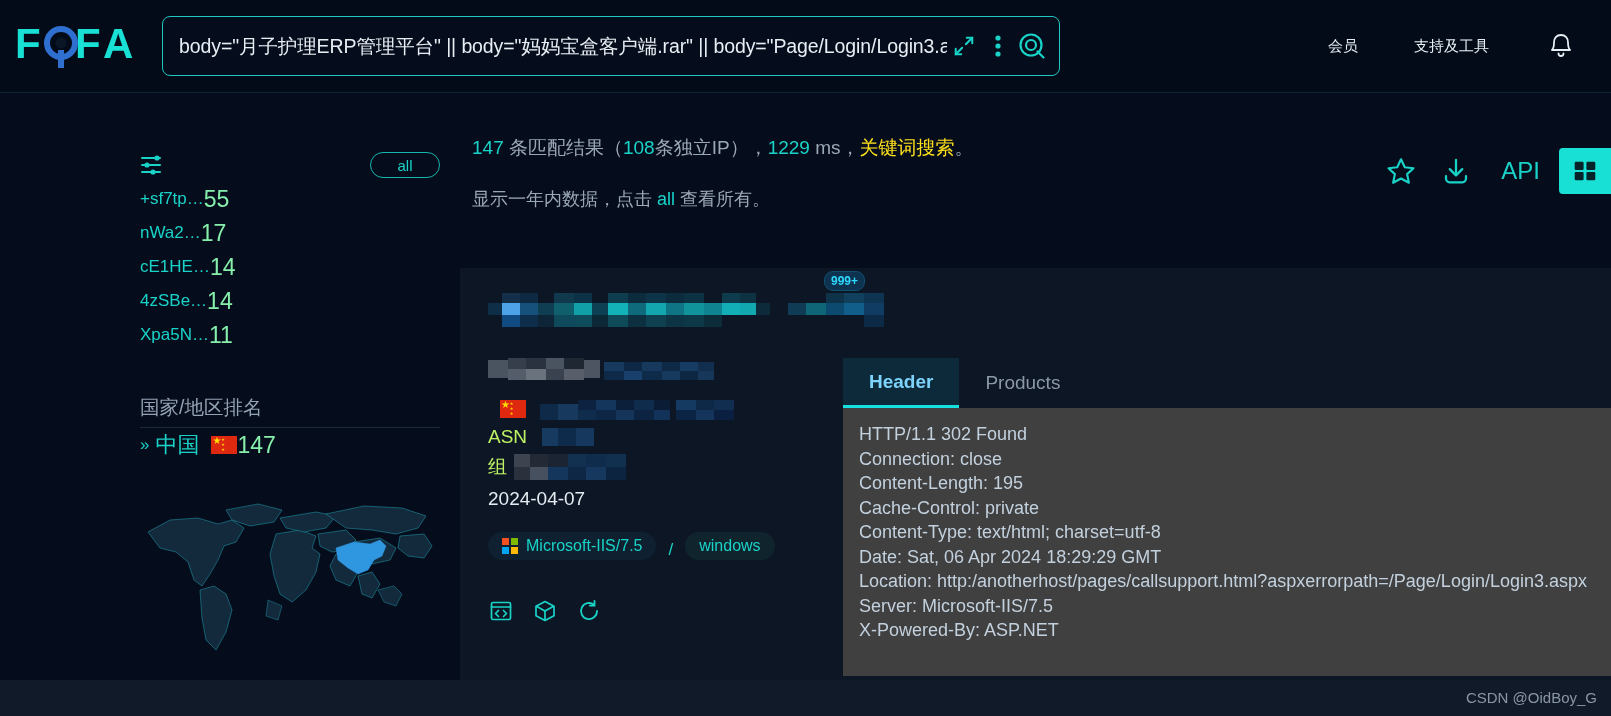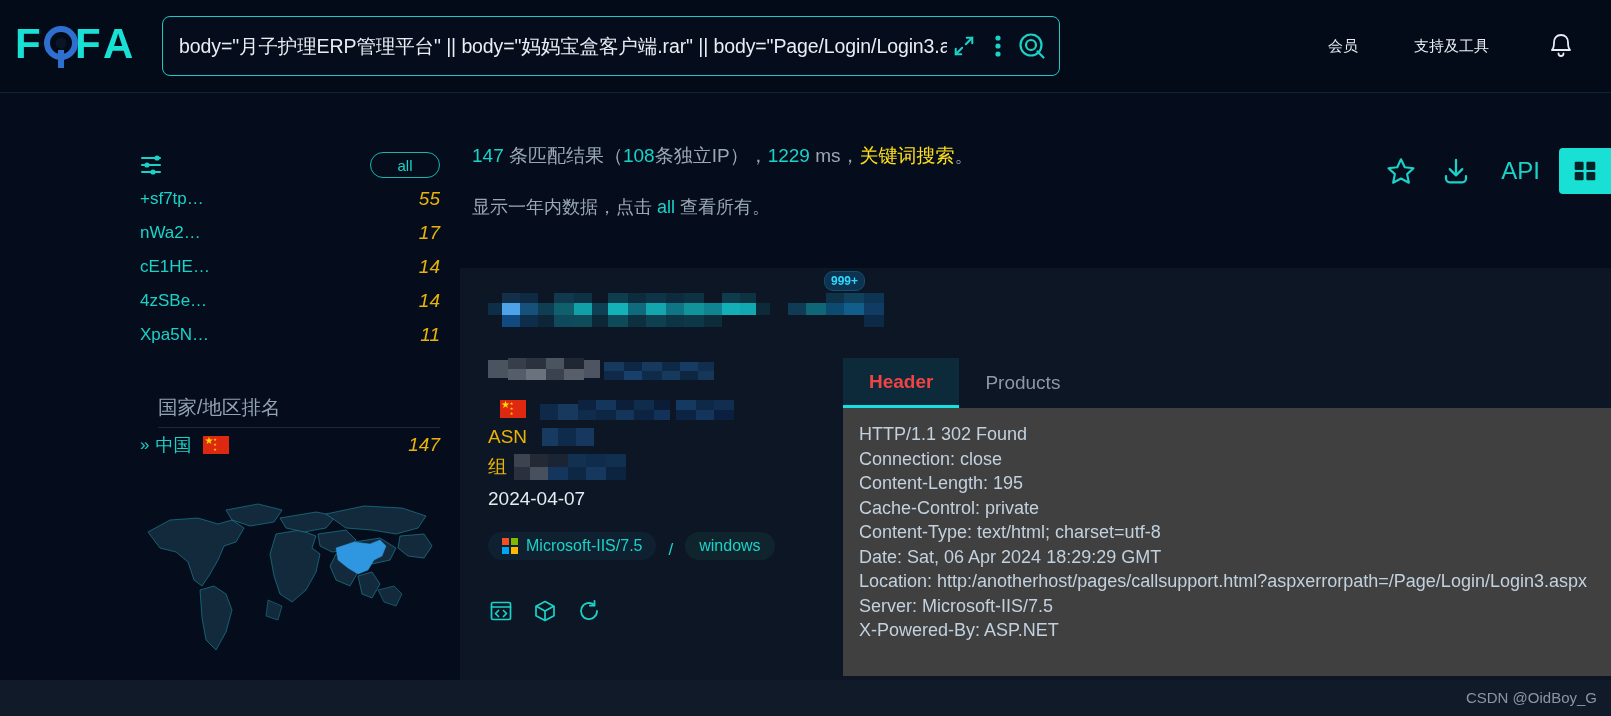--- a/index.html
+++ b/index.html
@@ -67,44 +67,44 @@
     cursor: pointer;
   }
   .sec-title-row {
     display: flex; align-items: flex-end; justify-content: space-between;
     margin-top: 36px; padding-bottom: 6px;
     border-bottom: 1px solid #1a2a3c;
   }
   .sec-title { color: #94a3b3; font-size: 19.5px; }
   .sec-icon { width: 22px; height: 22px; display:flex; align-items:center; justify-content:center; cursor:pointer;}
   .rank-row {
-    display: flex; align-items: center; justify-content: space-between;
+    display: flex; align-items: center; 
     height: 34px; cursor: pointer;
   }
   .rank-name { color: #19d3c8; font-size: 17px; }
-  .rank-val { color: #eab308; font-size: 19px; font-style: italic; }
-  .country-row .rank-name { color: #19d3c8; font-size: 18px; }
+  .rank-val { color: #86efac; font-size: 23px; }
+  .country-row .rank-name { color: #19d3c8; font-size: 22px; }
   .chev { color: #19d3c8; font-size: 17px; margin-right: 8px; letter-spacing:-2px;}
   .cnflag {
     display: inline-block; width: 26px; height: 18px; margin-left: 12px;
     background: #de2910; position: relative; vertical-align: middle;
   }
   .cnflag::before {
     content: "★"; position: absolute; color: #ffde00; font-size: 10px;
     left: 1px; top: -1px; line-height: 12px;
   }
   .cnflag::after {
     content: "★★★"; position: absolute; color: #ffde00; font-size: 4px;
     left: 9px; top: 1px; line-height: 5px; letter-spacing: 0px;
     writing-mode: vertical-rl;
   }
   .mapbox { margin-top: 28px; width: 300px; height: 170px; position: relative; }
 
   
-  .res-head { position: absolute; left: 472px; top: 48px; width: 840px; }
+  .res-head { position: absolute; left: 472px; top: 40px; width: 840px; }
   .res-line1 { font-size: 19px; color: #9aa7b4; line-height: 30px; white-space: nowrap;}
   .res-line2 { font-size: 18px; color: #9aa7b4; line-height: 30px; margin-top: 21px;}
   .cy { color: #19d3c8; }
   .yl { color: #ffe01b; }
   .alllink { color: #19d3c8; cursor: pointer; }
 
   .res-tools { position: absolute; right: 0px; top: 55px; display: flex; align-items: center; gap: 3px;}
   .tool { width: 52px; height: 46px; display:flex; align-items:center; justify-content:center; cursor:pointer;}
   .api-txt { color: #19d3c8; font-size: 24px; padding: 0 16px; cursor: pointer; }
   .viewbtn {
@@ -123,21 +123,21 @@
   }
   .badge999 {
     position: absolute; left: 364px; top: 3px;
     background: #0d3350; color: #2fd7ff; font-size: 12px; font-weight: bold;
     padding: 2px 6px; border-radius: 9px; border: 1px solid #10506f;
   }
   .card-body { display: flex; }
   .leftinfo { width: 383px; padding-left: 28px; position: relative; }
   .blurline { margin-bottom: 6px; }
   .flagrow { display: flex; align-items: center; height: 26px; margin-top: 6px;}
-  .infolabel { color: #eab308; font-size: 19px; line-height: 30px; position: relative;}
+  .infolabel { color: #bef264; font-size: 19px; line-height: 30px; position: relative;}
   .datetext { color: #e4ebf2; font-size: 19px; margin-top: 6px; }
   .tagrow { display: flex; align-items: flex-end; margin-top: 22px; }
   .tag {
     height: 28px; border-radius: 14px; background: #0f2130; color: #19d3c8;
     font-size: 16px; display: inline-flex; align-items: center; padding: 0 14px;
     cursor: pointer; white-space: nowrap;
   }
   .tag.win { background: #10242e; }
   .slash { color: #19d3c8; font-size: 17px; margin: 0 12px; }
   .msicon {
@@ -147,21 +147,21 @@
   .msicon i { display:block; }
   .iconrow { display: flex; gap: 18px; margin-top: 38px; }
   .licon { width: 26px; height: 26px; display:flex; align-items:center; justify-content:center; cursor:pointer;}
 
   .rightinfo { flex: 1; position: relative; }
   .tabs { display: flex; height: 50px; align-items: stretch; }
   .tab {
     padding: 0 26px; display: flex; align-items: center; font-size: 19px;
     color: #8b98a6; cursor: pointer;
   }
-  .tab.active { background: #0c2a39; color: #ef4444; font-weight: bold; border-bottom: 3px solid #19e0e0; }
+  .tab.active { background: #0c2a39; color: #7dd3fc; font-weight: bold; border-bottom: 3px solid #19e0e0; }
   .hdrpanel { background: #404040; padding: 14px 16px 16px 16px; height: 268px; }
   .hdrline { color: #c3d1de; font-size: 18px; line-height: 24.5px; white-space: nowrap; }
 
   .watermark {
     position: absolute; right: 14px; bottom: 10px;
     color: #8a96a3; font-size: 15px;
   }
   .wmbar { position:absolute; left:0; bottom:0; width:1611px; height:36px; background:#101a28; }
 </style>
 </head>
@@ -256,21 +256,21 @@
       <div class="rank-row">
         <span class="rank-name">4zSBe…</span>
         <span class="rank-val">14</span>
       </div>
       <div class="rank-row">
         <span class="rank-name">Xpa5N…</span>
         <span class="rank-val">11</span>
       </div>
     </div>
 
-    <div class="sec-title-row" style="margin-top:42px;margin-left:18px;">
+    <div class="sec-title-row" style="margin-top:42px;">
       <div class="sec-title">国家/地区排名</div>
     </div>
 
     <div class="rank-row country-row">
       <span style="display:flex;align-items:center;">
         <span class="chev">»</span>
         <span class="rank-name">中国</span>
         <span class="cnflag"></span>
       </span>
       <span class="rank-val">147</span>

